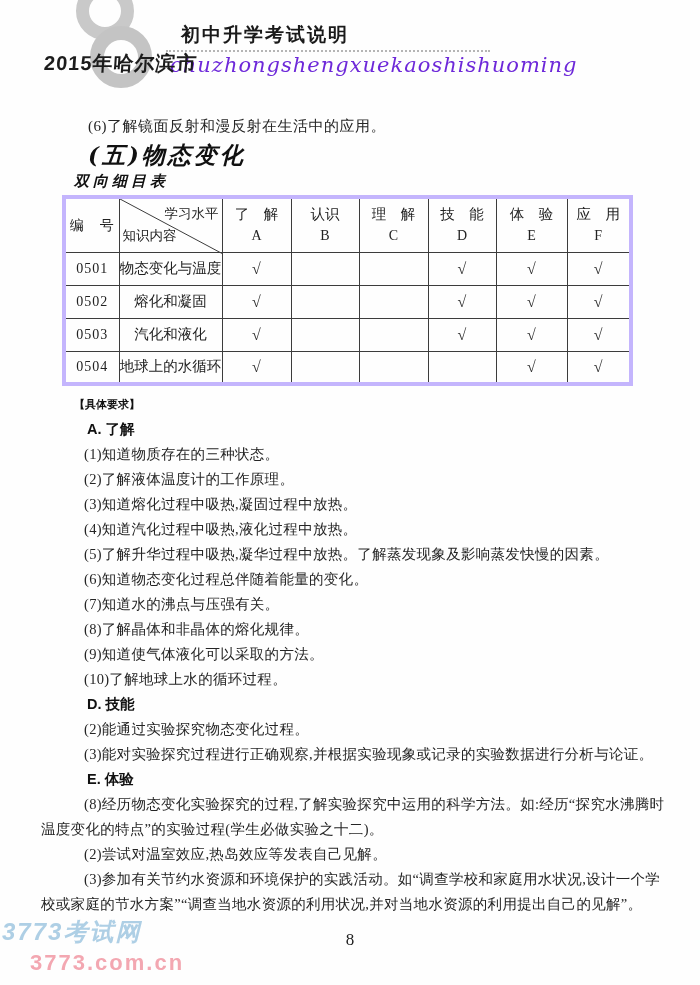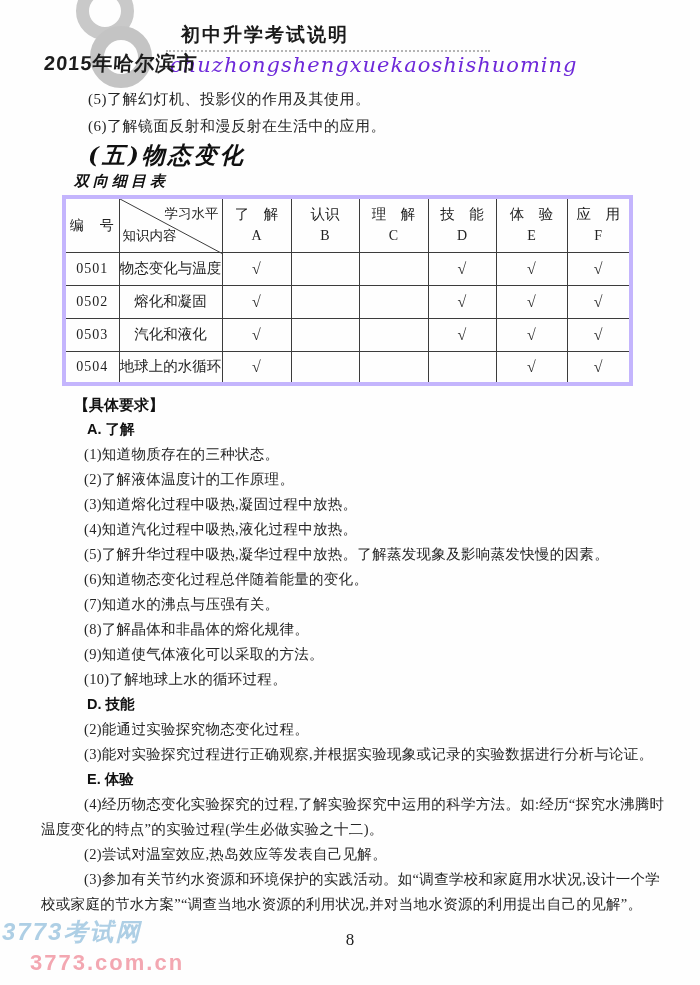--- a/index.html
+++ b/index.html
@@ -132,21 +132,21 @@
     left: 0; top: 392px;
     width: 672px;
     font-size: 14.5px;
     line-height: 25px;
     color: #252525;
   }
   .req-heading {
     margin-left: 74px;
     font-family: "Liberation Sans", sans-serif;
     font-weight: bold;
-    font-size: 15px;
+    font-size: 11px;
     color: #111;
   }
   .group-title {
     margin-left: 87px;
     font-family: "Liberation Sans", sans-serif;
     font-weight: bold;
     font-size: 14.5px;
     color: #111;
   }
   .req-item {
@@ -188,21 +188,20 @@
 
 <div class="page">
 
   <div class="logo-ring ring-top"></div>
   <div class="logo-ring ring-bottom"></div>
   <div class="year-city">2015年哈尔滨市</div>
   <div class="doc-title">初中升学考试说明</div>
   <div class="dotted-rule"></div>
   <div class="pinyin">chuzhongshengxuekaoshishuoming</div>
 
-  <div class="intro-item intro-1">(5)了解幻灯机、投影仪的作用及其使用。</div>
   <div class="intro-item intro-2">(6)了解镜面反射和漫反射在生活中的应用。</div>
 
   <div class="section-title">(五)物态变化</div>
   <div class="table-label">双向细目表</div>
 
   <table class="matrix">
     <colgroup>
       <col style="width:55px">
         <col style="width:103px">
         <col style="width:69px">
@@ -304,21 +303,21 @@
     <p class="req-item">(7)知道水的沸点与压强有关。</p>
     <p class="req-item">(8)了解晶体和非晶体的熔化规律。</p>
     <p class="req-item">(9)知道使气体液化可以采取的方法。</p>
     <p class="req-item">(10)了解地球上水的循环过程。</p>
 
     <div class="group-title">D. 技能</div>
     <p class="req-item">(2)能通过实验探究物态变化过程。</p>
     <p class="req-item">(3)能对实验探究过程进行正确观察,并根据实验现象或记录的实验数据进行分析与论证。</p>
 
     <div class="group-title">E. 体验</div>
-    <p class="req-item">(4)经历物态变化实验探究的过程,了解实验探究中运用的科学方法。如:经历“探究水沸腾时温度变化的特点”的实验过程(学生必做实验之十二)。</p>
+    <p class="req-item">(8)经历物态变化实验探究的过程,了解实验探究中运用的科学方法。如:经历“探究水沸腾时温度变化的特点”的实验过程(学生必做实验之十二)。</p>
     <p class="req-item">(2)尝试对温室效应,热岛效应等发表自己见解。</p>
     <p class="req-item">(3)参加有关节约水资源和环境保护的实践活动。如“调查学校和家庭用水状况,设计一个学校或家庭的节水方案”“调查当地水资源的利用状况,并对当地水资源的利用提出自己的见解”。</p>
   </div>
 
   <div class="page-number">8</div>
 
   <div class="watermark">
     <div class="wm-line1" style="color: rgb(174, 207, 229);">3773考试网</div>
     <div class="wm-line2" style="color: rgb(243, 167, 177);">3773.com.cn</div>
   </div>

